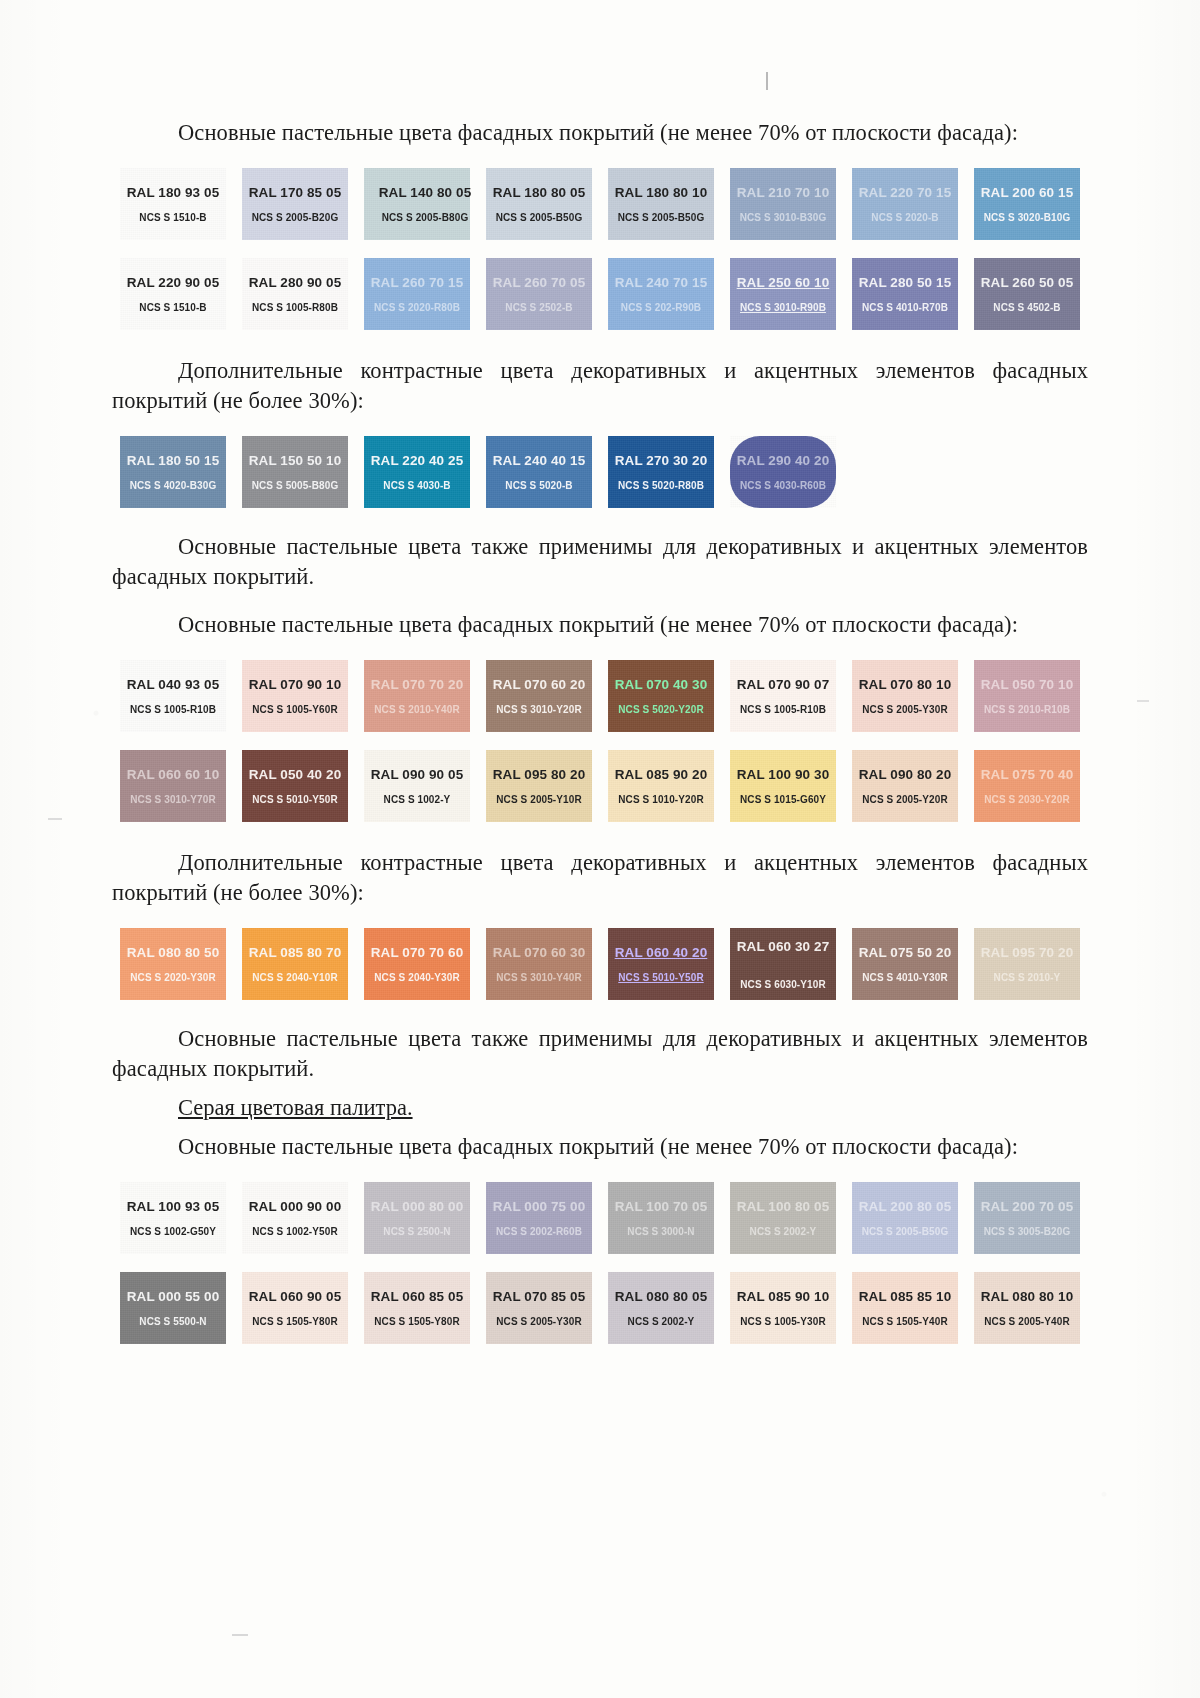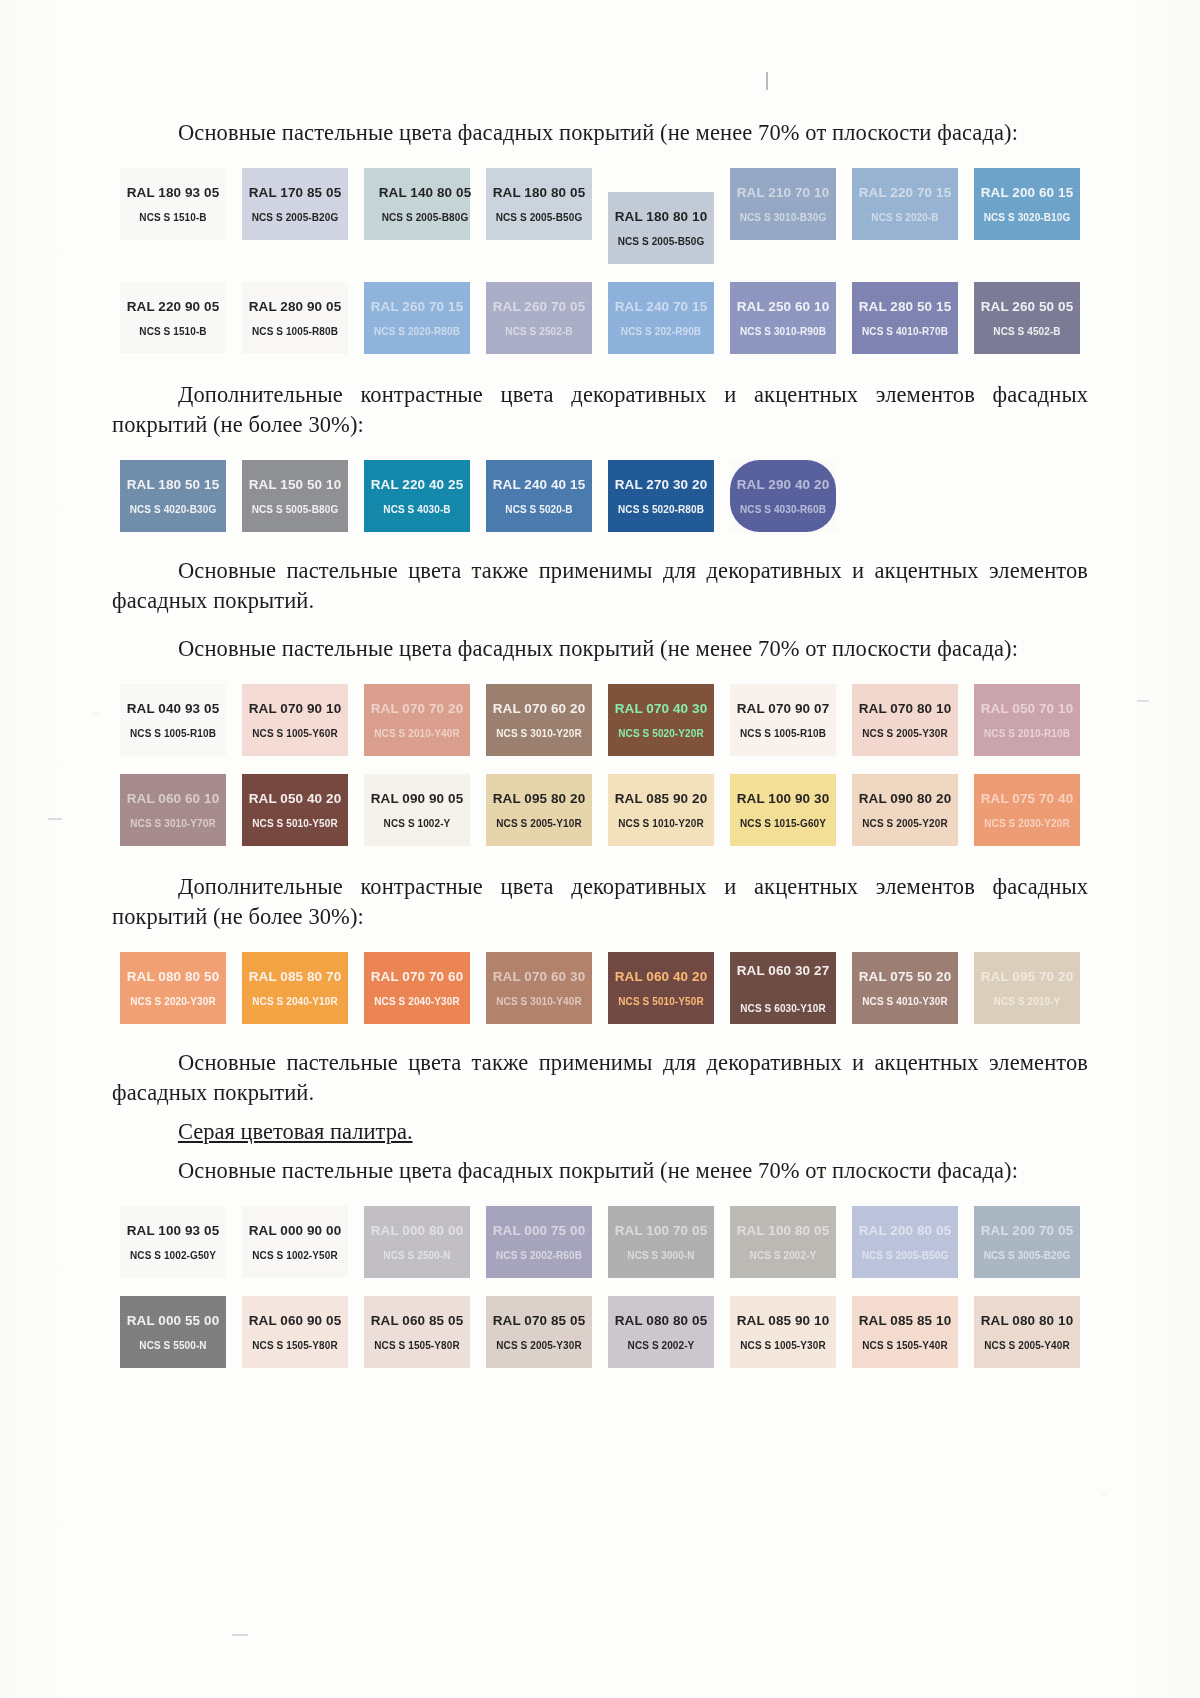--- a/index.html
+++ b/index.html
@@ -174,21 +174,21 @@
           </div>
         </div>
         <div class="swatch-cell">
           <div class="swatch" style="background: rgb(204, 213, 223); color: rgb(30, 30, 30);">
             <div class="grain"></div>
             <div class="ral">RAL 180 80 05</div>
             <div class="ncs">NCS S 2005-B50G</div>
           </div>
         </div>
         <div class="swatch-cell">
-          <div class="swatch" style="background: rgb(195, 204, 216); color: rgb(30, 30, 30); margin-top: 24px;">
+          <div class="swatch" style="background: rgb(195, 204, 216); color: rgb(30, 30, 30);">
             <div class="grain"></div>
             <div class="ral">RAL 180 80 10</div>
             <div class="ncs">NCS S 2005-B50G</div>
           </div>
         </div>
         <div class="swatch-cell">
           <div class="swatch faded" style="background: rgb(148, 167, 196); color: rgb(242, 244, 248);">
             <div class="grain"></div>
             <div class="ral">RAL 210 70 10</div>
             <div class="ncs">NCS S 3010-B30G</div>
@@ -240,21 +240,21 @@
           </div>
         </div>
         <div class="swatch-cell">
           <div class="swatch faded" style="background: rgb(141, 178, 221); color: rgb(242, 245, 250);">
             <div class="grain"></div>
             <div class="ral">RAL 240 70 15</div>
             <div class="ncs">NCS S 202-R90B</div>
           </div>
         </div>
         <div class="swatch-cell">
-          <div class="swatch" style="background: rgb(141, 150, 192); color: rgb(242, 243, 248);">
+          <div class="swatch" style="background: rgb(141, 150, 192); color: rgb(242, 243, 248); text-decoration: underline;">
             <div class="grain"></div>
             <div class="ral">RAL 250 60 10</div>
             <div class="ncs">NCS S 3010-R90B</div>
           </div>
         </div>
         <div class="swatch-cell">
           <div class="swatch" style="background: rgb(125, 130, 178); color: rgb(242, 242, 247);">
             <div class="grain"></div>
             <div class="ral">RAL 280 50 15</div>
             <div class="ncs">NCS S 4010-R70B</div>
@@ -467,21 +467,21 @@
           </div>
         </div>
         <div class="swatch-cell">
           <div class="swatch faded" style="background: rgb(179, 129, 106); color: rgb(249, 241, 237);">
             <div class="grain"></div>
             <div class="ral">RAL 070 60 30</div>
             <div class="ncs">NCS S 3010-Y40R</div>
           </div>
         </div>
         <div class="swatch-cell">
-          <div class="swatch" style="background: rgb(111, 70, 64); color: #fdba74;">
+          <div class="swatch" style="background: rgb(111, 70, 64); color: #c4b5fd; text-decoration: underline;">
             <div class="grain"></div>
             <div class="ral">RAL 060 40 20</div>
             <div class="ncs">NCS S 5010-Y50R</div>
           </div>
         </div>
         <div class="swatch-cell">
           <div class="swatch" style="background: rgb(107, 73, 65); color: rgb(246, 240, 238); gap: 25px;">
             <div class="grain"></div>
             <div class="ral">RAL 060 30 27</div>
             <div class="ncs">NCS S 6030-Y10R</div>

